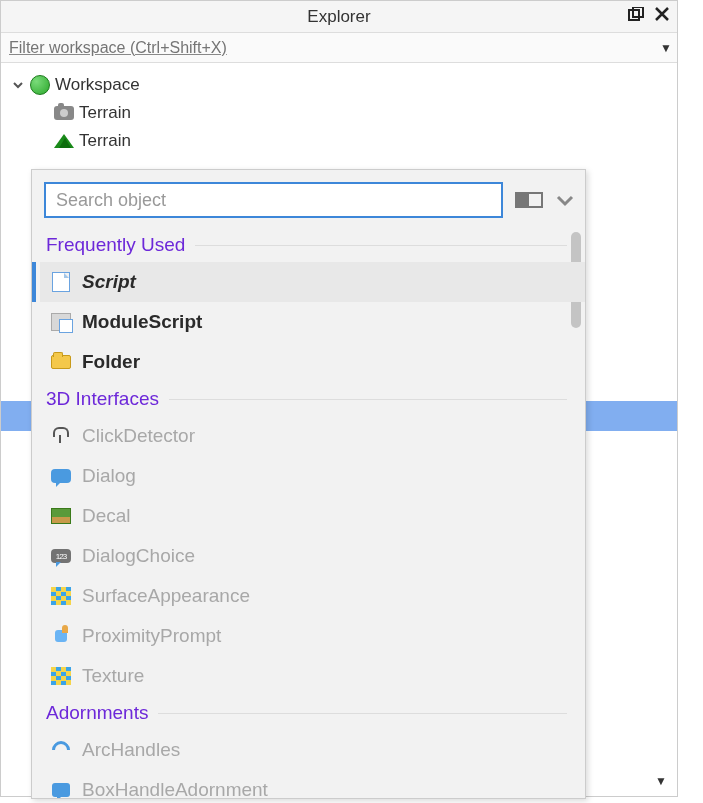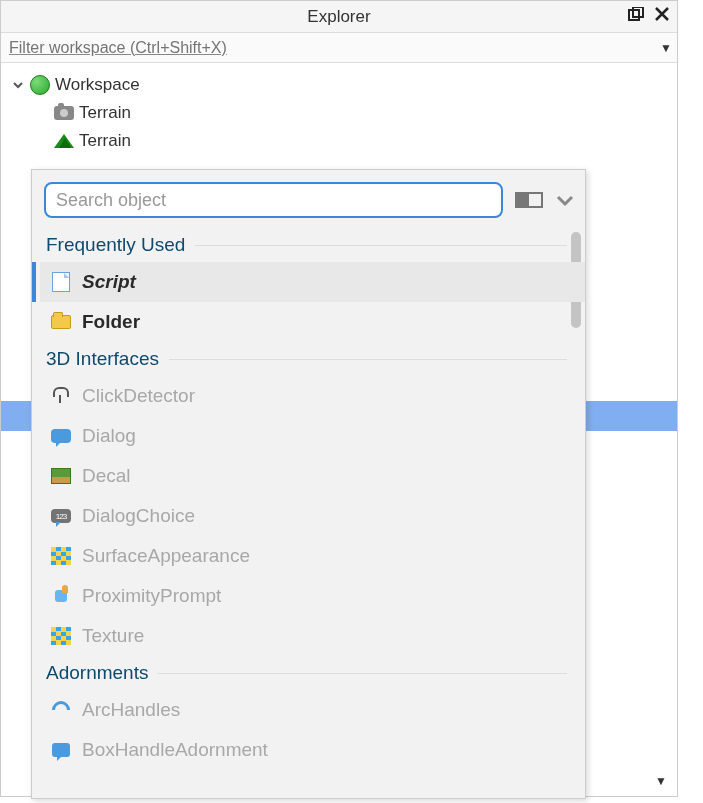--- a/index.html
+++ b/index.html
@@ -166,21 +166,21 @@
   .search-row {
     display: flex;
     align-items: center;
     padding: 12px 10px 10px 12px;
     gap: 12px;
   }
   .search-input {
     flex: 1;
     height: 36px;
     border: 2px solid #3d87d9;
-    border-radius: 8px;
+    border-radius: 0;
     background: #fff;
     font-size: 18px;
     padding: 0 10px;
     color: #333;
     outline: none;
   }
   .search-input::placeholder { color: #999; font-style: normal; }
   .mode-icon {
     width: 28px; height: 16px;
     border: 2px solid #777;
@@ -199,21 +199,21 @@
   .chev-down svg { display: block; }
 
   .list-wrap {
     flex: 1;
     overflow: hidden;
     position: relative;
     padding-left: 8px;
   }
   .section-header {
     font-size: 19px;
-    color: #0c4a6e;
+    color: #6d28d9;
     padding: 6px 0 6px 6px;
     display: flex;
     align-items: center;
     gap: 10px;
     justify-content: flex-end;
   }
   .section-line {
     flex: 1;
     height: 1px;
     background: #ddd;
@@ -501,20 +501,26 @@
       </div>
 
       <div class="item freq sel">
         <span class="icon-slot">
             <span class="script-icon"></span>
           </span>
         <span>Script</span>
       </div>
       <div class="item freq">
         <span class="icon-slot">
+            <span class="modscript-icon"></span>
+          </span>
+        <span>ModuleScript</span>
+      </div>
+      <div class="item freq">
+        <span class="icon-slot">
             <span class="folder-icon"></span>
           </span>
         <span>Folder</span>
       </div>
 
       <div class="section-header">
         <span>3D Interfaces</span>
         <span class="section-line"></span>
       </div>
 

